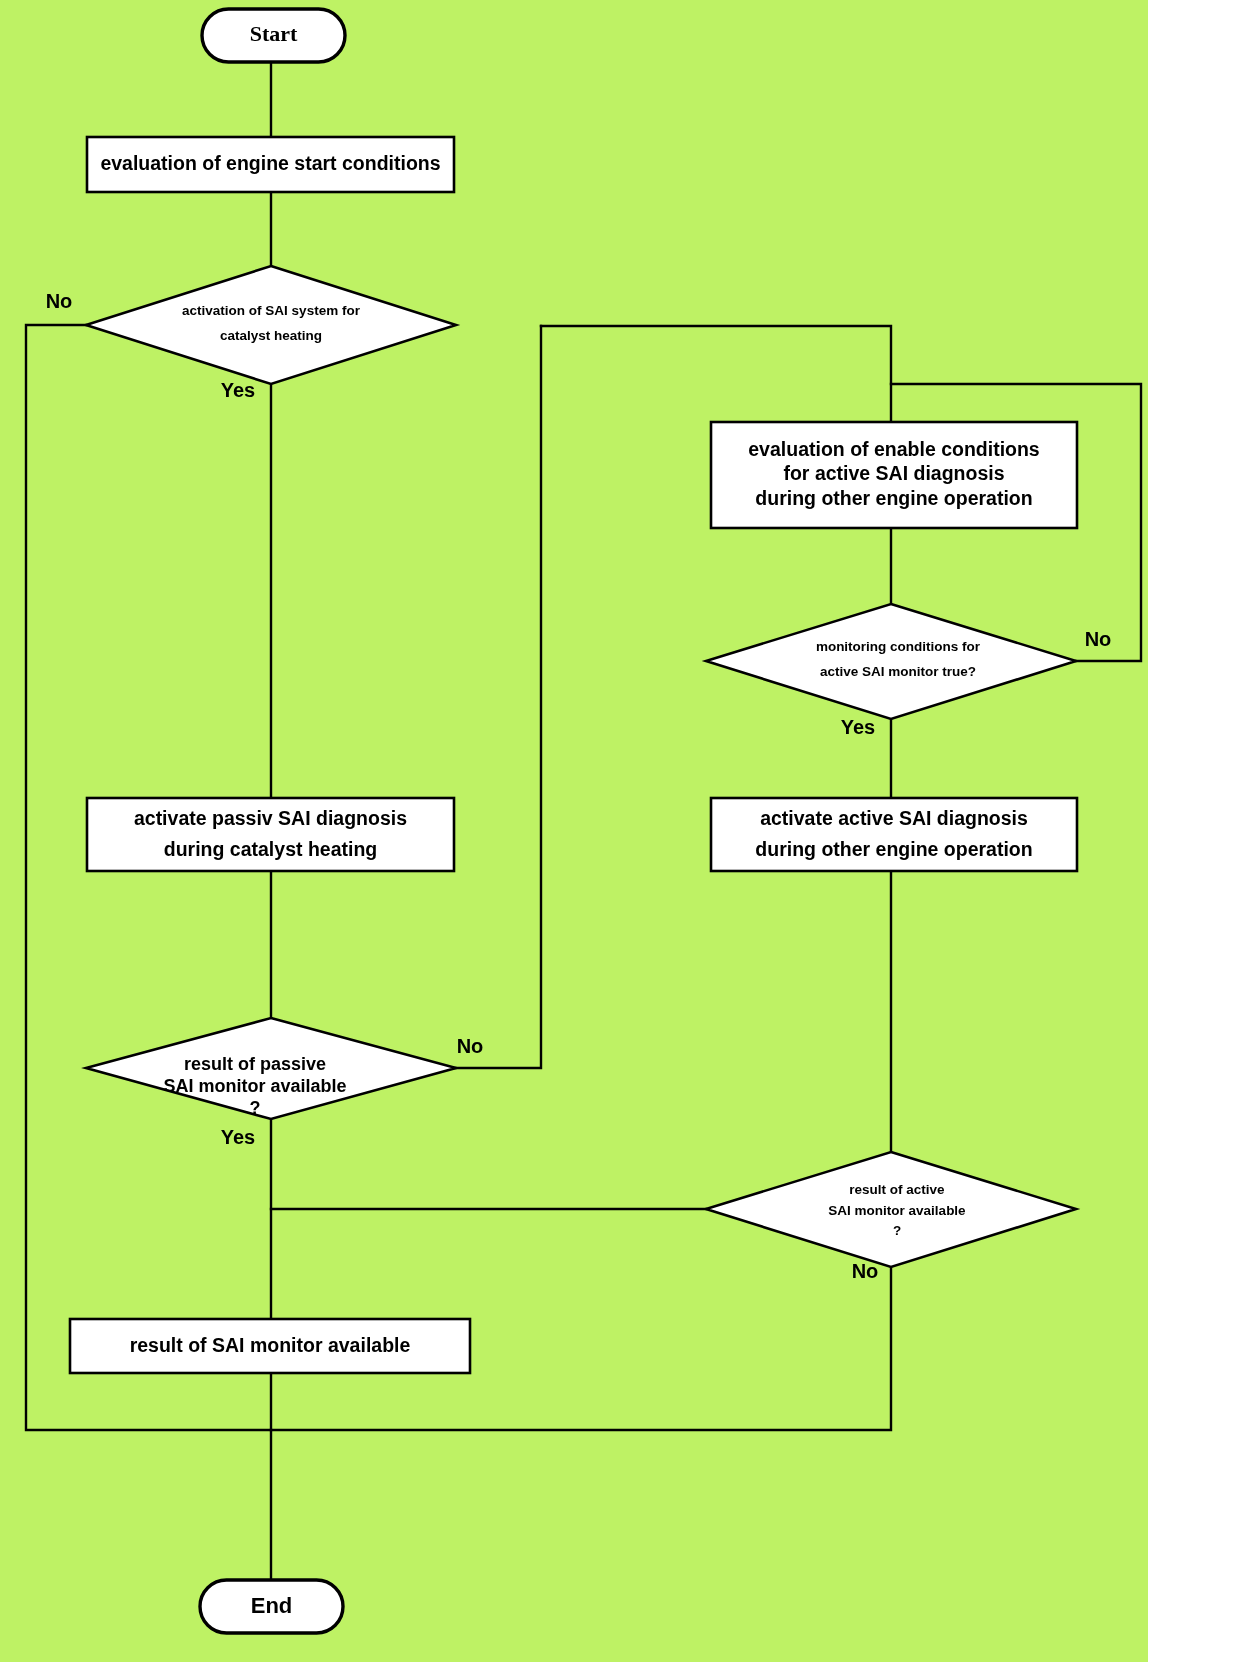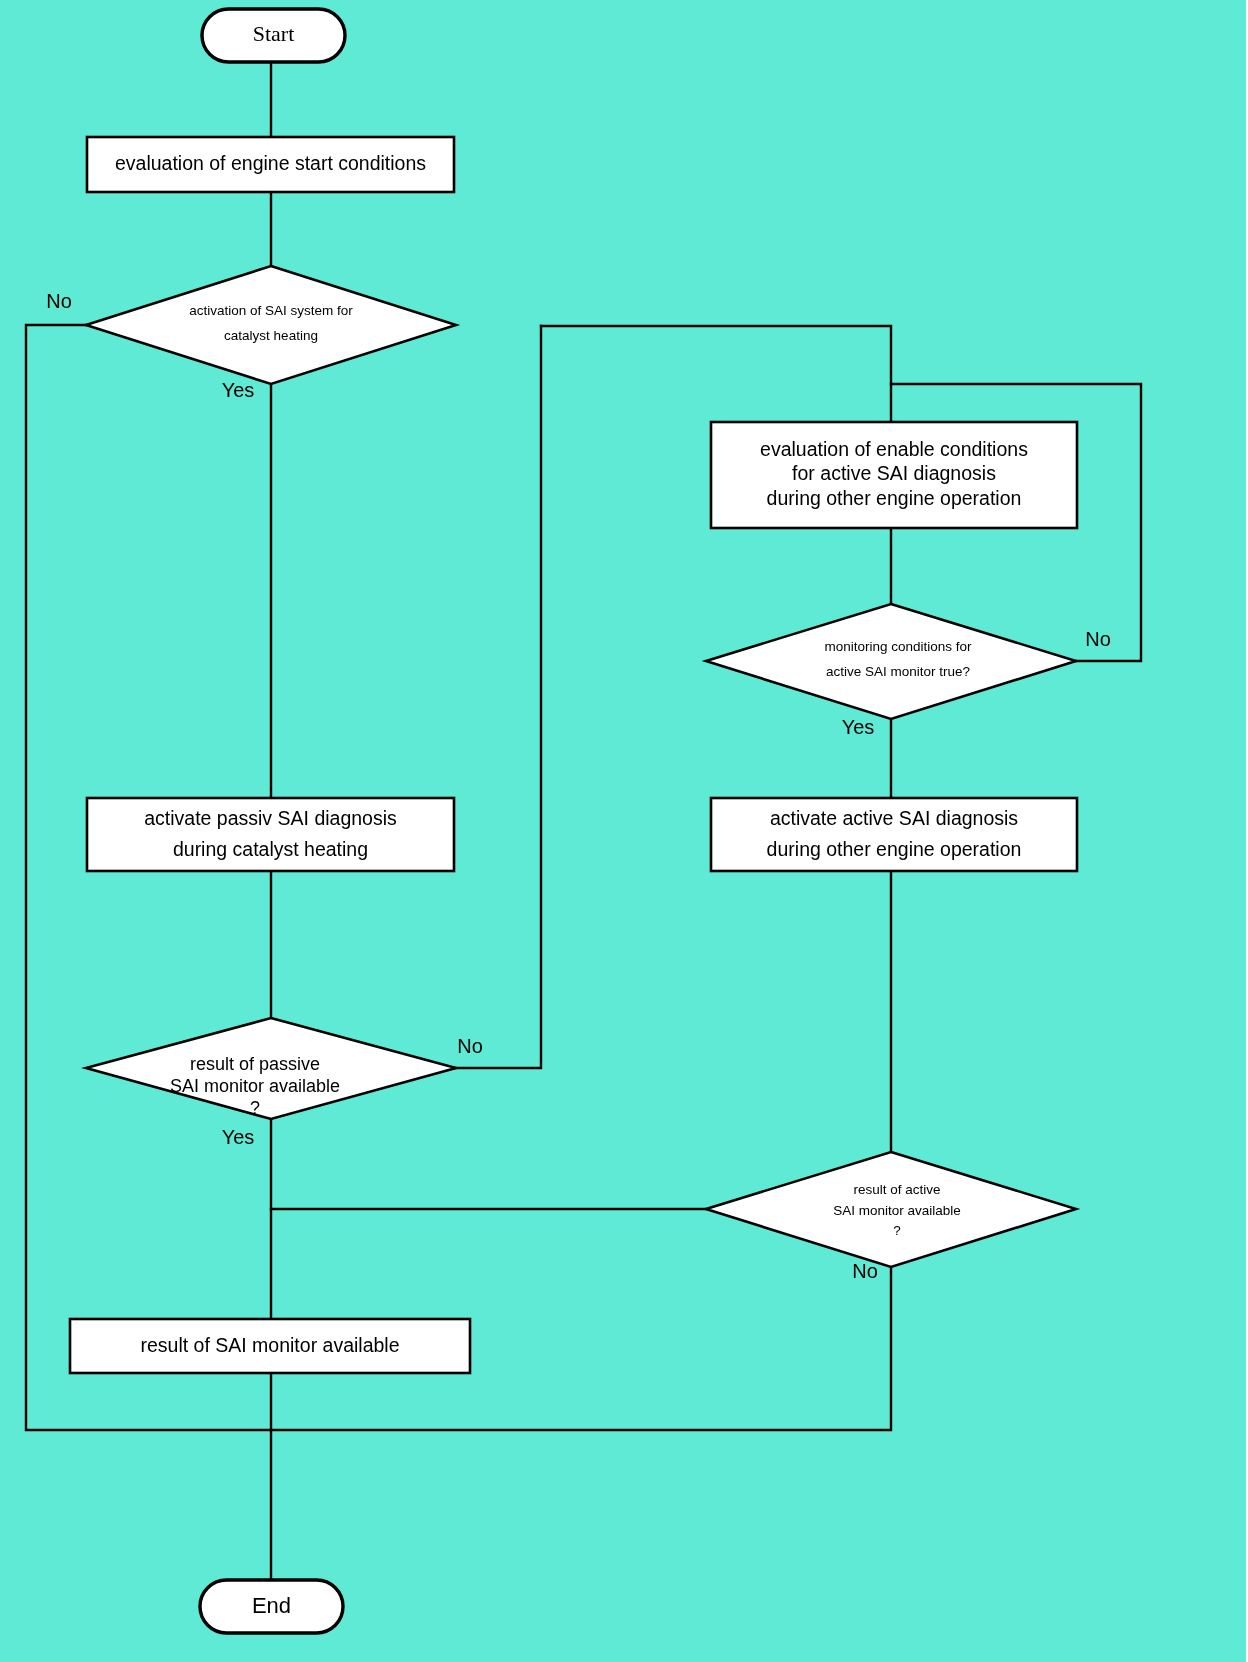--- a/index.html
+++ b/index.html
@@ -2,24 +2,25 @@
 <html><head>
 <meta charset="utf-8">
 <style>
   html, body {
     margin: 0;
     padding: 0;
     background: #ffffff;
   }
   #flowchart-root {
     position: relative;
-    width: 1246px;
+    width: 1148px;
     height: 1662px;
-    background: #5eead4;
+    background: #bef264;
     font-family: "Liberation Sans", sans-serif;
+    font-weight: bold;
   }
   svg.flow {
     display: block;
     width: 1248px;
     height: 1662px;
   }
   .shape-stroke {
     fill: #ffffff;
     stroke: #000000;
     stroke-width: 2.6;

